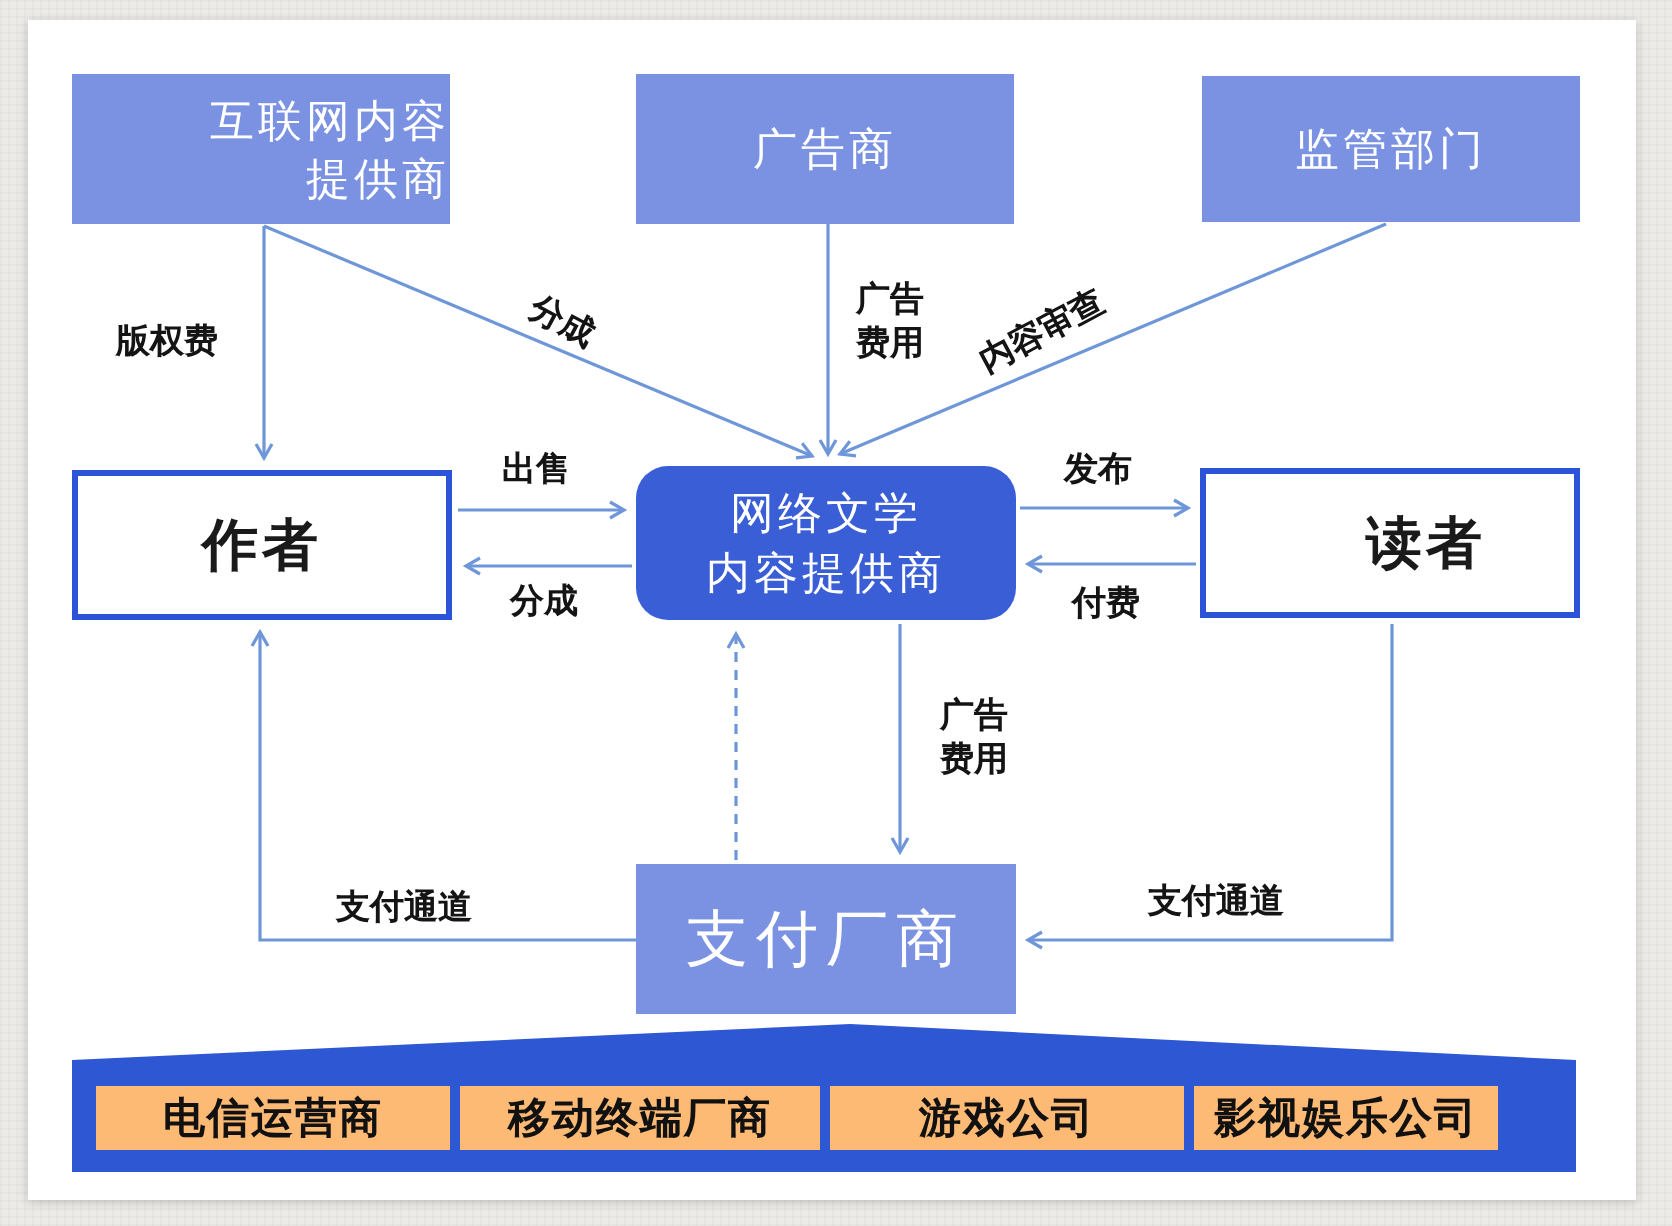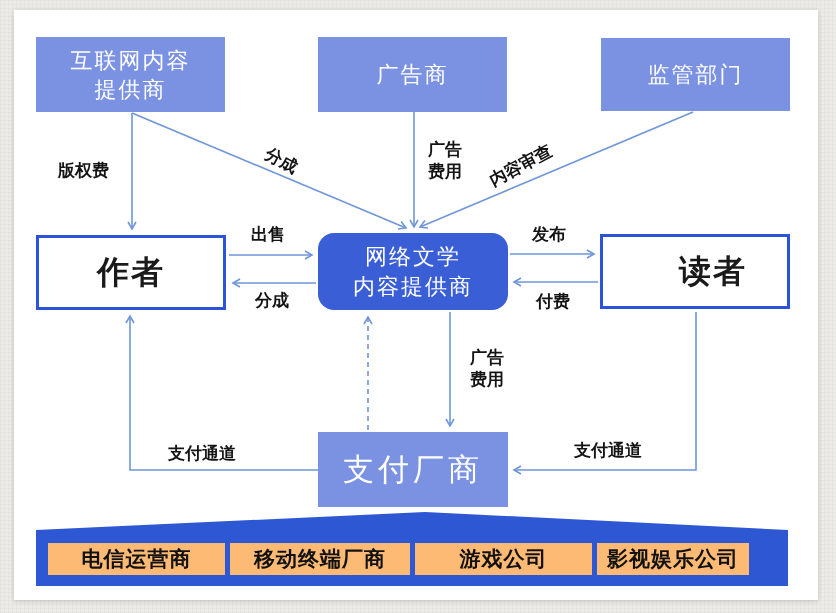--- a/index.html
+++ b/index.html
@@ -19,21 +19,21 @@
   svg.wires{position:absolute;left:0;top:0;width:836px;height:613px;pointer-events:none;}
   .wire{stroke:var(--line,#6e96d8);stroke-width:1.6;fill:none;}
   .wire.dashed{stroke-dasharray:5 4;}
   .platform-shape{fill:var(--bar,#2e57d4);}
   .node{
     display:flex;align-items:center;justify-content:center;flex-direction:column;
     text-align:center;box-sizing:border-box;letter-spacing:2px;
   }
   .node.light{background:var(--light-box,#7b92e3);color:#ffffff;font-size:22px;line-height:29px;}
   .node.dark{background:var(--dark-box,#3a5ed6);color:#ffffff;font-size:22px;line-height:30px;border-radius:16px;}
-  .node.outline{background:#ffffff;border:3px solid var(--node-border,#2b54d8);color:#1a1a1a;font-size:32px;font-weight:600;}
+  .node.outline{background:#ffffff;border:3px solid var(--node-border,#2b54d8);color:#1a1a1a;font-size:28px;font-weight:600;}
   .edge-label{
     position:absolute;color:#141414;font-size:17px;font-weight:600;
     white-space:nowrap;line-height:22px;
   }
   .rot-cw{transform:rotate(28deg);transform-origin:center;}
   .rot-ccw{transform:rotate(-28deg);transform-origin:center;}
   .platform-item{
     position:absolute;top:543px;height:32px;background:#fdba74;color:#111111;
     display:flex;align-items:center;justify-content:center;
     font-size:21px;font-weight:600;letter-spacing:1px;
@@ -71,21 +71,21 @@
 
   <path class="wire dashed" d="M368,430 V317" marker-end="url(#arr)"></path>
 
   <path class="wire" d="M318,470 H130 V316" marker-end="url(#arr)"></path>
 
   <path class="wire" d="M696,312 V470 H514" marker-end="url(#arr)"></path>
 
   <polygon class="platform-shape" points="36,586 36,530 425,512 788,530 788,586"></polygon>
 </svg>
 
-<div class="abs node light" style="left:36px;top:37px;width:189px;height:75px;">
+<div class="abs node light" style="left:36px;top:37px;width:189px;height:75px;align-items:flex-end;">
   <span>互联网内容</span>
   <span>提供商</span>
 </div>
 <div class="abs node light" style="left:318px;top:37px;width:189px;height:75px;">
   <span>广告商</span>
 </div>
 <div class="abs node light" style="left:601px;top:38px;width:189px;height:73px;">
   <span>监管部门</span>
 </div>
 

